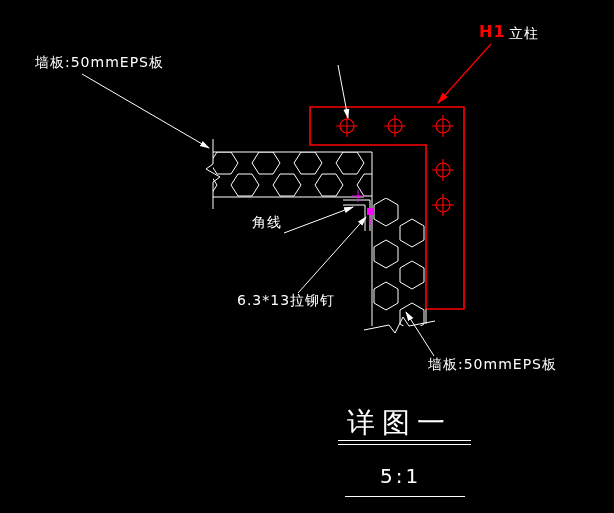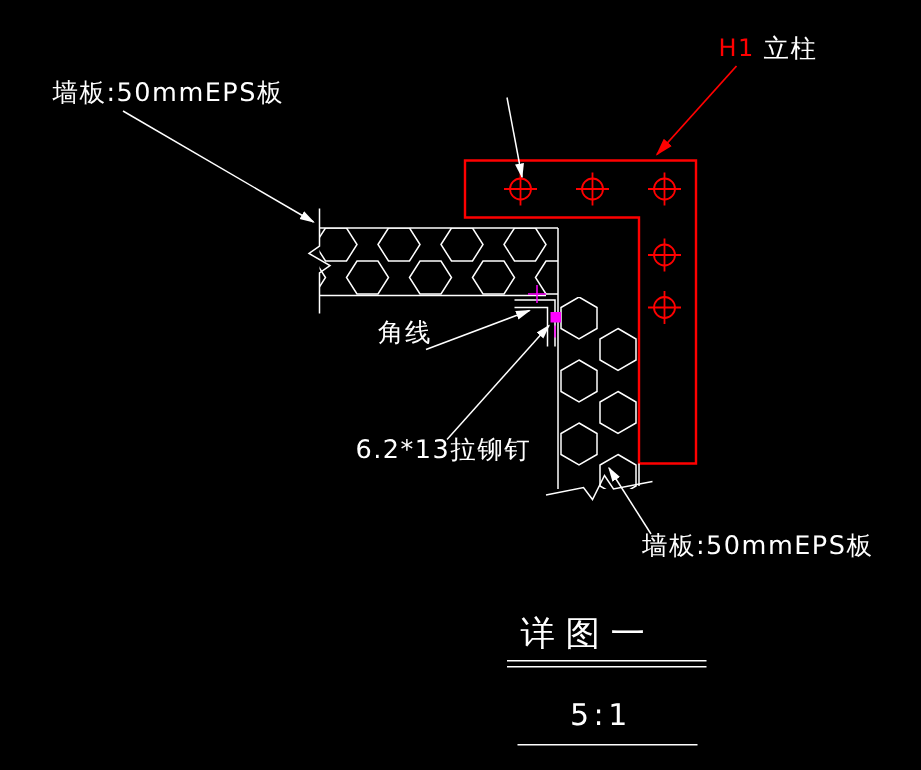--- a/index.html
+++ b/index.html
@@ -1,22 +1,22 @@
 <!DOCTYPE html>
 <html style="--bg: #000000; --line: #ffffff; --red: #ff0000; --magenta: #ff00ff;"><head>
 <meta charset="utf-8">
 <style>
   *{margin:0;padding:0;box-sizing:border-box}
   html,body{background:#1a1a1a}
   body{font-family:"DejaVu Sans",sans-serif}
   .canvas{position:relative;width:614px;height:513px;background:var(--bg,#000);overflow:hidden;margin:0 auto}
   svg{position:absolute;left:0;top:0}
-  .lbl{position:absolute;color:var(--line,#fff);font-size:17px;line-height:15px;white-space:nowrap;letter-spacing:1px}
-  .lbl-red{position:absolute;color:var(--red,#f00);font-size:16px;line-height:18px;font-weight:normal;white-space:nowrap;letter-spacing:1px}
-  .title{position:absolute;color:var(--line,#fff);font-size:23px;line-height:24px;letter-spacing:7px;white-space:nowrap}
+  .lbl{position:absolute;color:var(--line,#fff);font-size:14px;line-height:15px;white-space:nowrap;letter-spacing:1px}
+  .lbl-red{position:absolute;color:var(--red,#f00);font-size:16px;line-height:18px;font-weight:bold;white-space:nowrap;letter-spacing:1px}
+  .title{position:absolute;color:var(--line,#fff);font-size:28px;line-height:24px;letter-spacing:7px;white-space:nowrap}
   .scale{position:absolute;color:var(--line,#fff);font-size:20px;line-height:20px;letter-spacing:3px;white-space:nowrap}
   .rule{position:absolute;height:1px;background:var(--line,#fff)}
   .s-line{stroke:var(--line,#fff);fill:none;stroke-width:1}
   .s-red{stroke:var(--red,#f00);fill:none;stroke-width:1.6}
   .s-redthin{stroke:var(--red,#f00);fill:none;stroke-width:1.2}
   .s-mag{stroke:var(--magenta,#f0f);fill:none;stroke-width:1}
 </style>
 </head>
 <body>
 
@@ -114,21 +114,21 @@
       <path class="s-line" d="M298,293 L366,217" marker-end="url(#aw)"></path>
       <path class="s-line" d="M434,356 L406,312" marker-end="url(#aw)"></path>
       <path class="s-redthin" d="M491,44 L438,103" marker-end="url(#ar)"></path>
     </g>
   </svg>
 
   <div class="lbl" style="left:35px;top:55px">墙板:50mmEPS板</div>
   <div class="lbl-red" style="left:479px;top:23px">H1</div>
   <div class="lbl" style="left:509px;top:26px">立柱</div>
   <div class="lbl" style="left:252px;top:215px">角线</div>
-  <div class="lbl" style="left:237px;top:293px">6.2*13拉铆钉</div>
+  <div class="lbl" style="left:237px;top:293px">6.3*13拉铆钉</div>
   <div class="lbl" style="left:428px;top:357px">墙板:50mmEPS板</div>
 
   <div class="title" style="left:347px;top:411px">详图一</div>
   <div class="rule" style="left:338px;top:440px;width:133px"></div>
   <div class="rule" style="left:338px;top:444px;width:133px"></div>
   <div class="scale" style="left:380px;top:466px">5:1</div>
   <div class="rule" style="left:345px;top:496px;width:120px"></div>
 
 </div>
 

